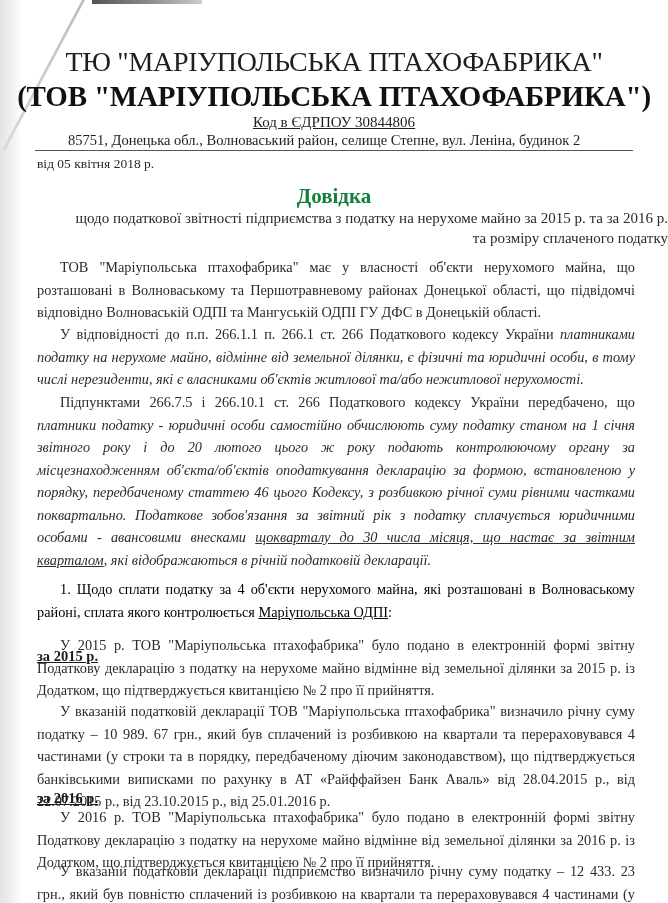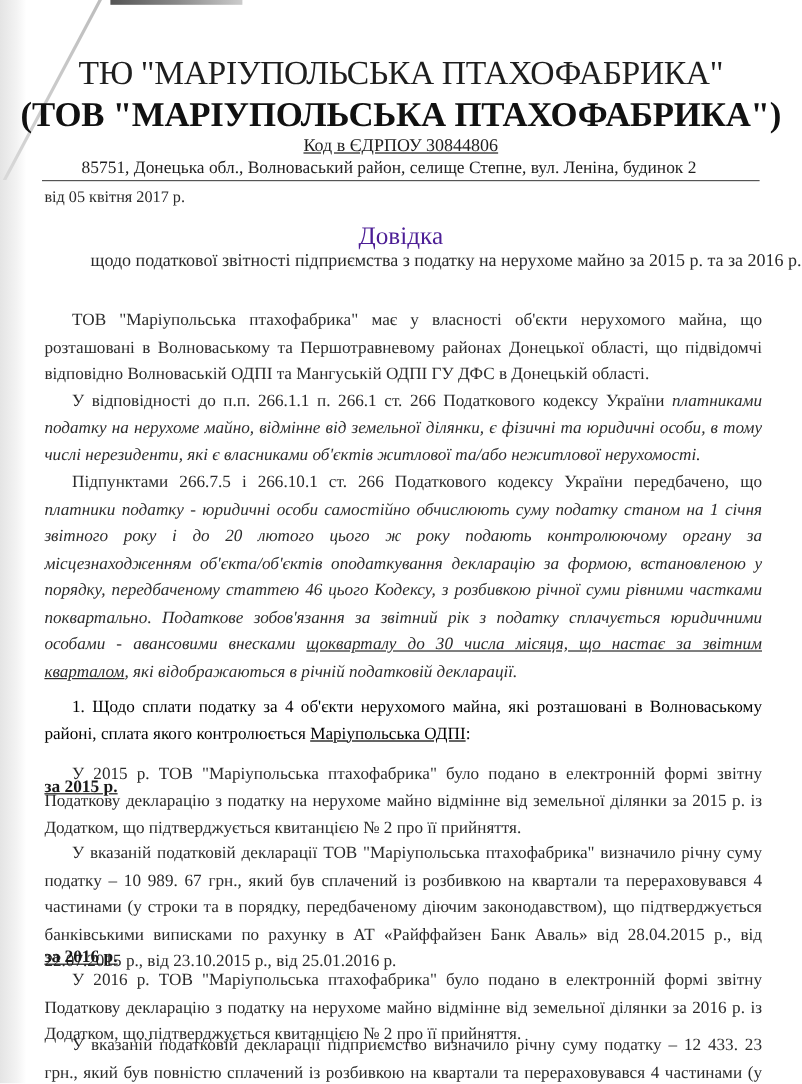--- a/index.html
+++ b/index.html
@@ -32,21 +32,21 @@
   }
   .h1 { top: 14px; font-size: 28px; letter-spacing: -0.3px; }
   .h2 { top: 46px; font-size: 28px; letter-spacing: -0.3px; }
   .h3 { top: 80px; font-size: 29px; font-weight: bold; letter-spacing: -0.2px; color: #111; }
   .code { top: 114px; font-size: 15px; text-decoration: underline; }
   .addr { top: 132px; font-size: 14.5px; left: 0; text-align: left; padding-left: 68px; }
   .rule { position: absolute; left: 35px; top: 150px; width: 598px; height: 1px; background: #555; }
 
   .date { position: absolute; left: 37px; top: 156px; font-size: 13.5px; }
 
-  .title { position: absolute; top: 184px; left: 0; width: 668px; text-align: center; font-size: 21px; font-weight: normal; color: #4c1d95; }
+  .title { position: absolute; top: 184px; left: 0; width: 668px; text-align: center; font-size: 21px; font-weight: bold; color: #15803d; }
   .subtitle { position: absolute; left: 0; width: 668px; text-align: right; font-size: 15px; }
   .st1 { top: 210px; }
   .st2 { top: 230px; }
 
   .p {
     position: absolute; left: 37px; width: 598px; font-size: 14.3px; line-height: 22.5px;
     text-align: justify; color: #2b2b2b;
   }
   .p .ind { display: inline-block; width: 23px; }
   .it { font-style: italic; }
@@ -61,24 +61,25 @@
   <div class="fold-shadow"></div>
   <div class="fold-diag"></div>
   <div class="top-dark"></div>
 
   <div class="hdr-line h2">ТЮ "МАРІУПОЛЬСЬКА ПТАХОФАБРИКА"</div>
   <div class="hdr-line h3">(ТОВ "МАРІУПОЛЬСЬКА ПТАХОФАБРИКА")</div>
   <div class="hdr-line code">Код в ЄДРПОУ 30844806</div>
   <div class="hdr-line addr">85751, Донецька обл., Волноваський район, селище Степне, вул. Леніна, будинок 2</div>
   <div class="rule"></div>
 
-  <div class="date">від 05 квітня 2017 р.</div>
+  <div class="date">від 05 квітня 2018 р.</div>
 
   <div class="title">Довідка</div>
   <div class="subtitle st1">щодо податкової звітності підприємства з податку на нерухоме майно за 2015 р. та за 2016 р.</div>
+  <div class="subtitle st2">та розміру сплаченого податку</div>
 
   <div class="p" style="top:256px;"><span class="ind"></span><span>ТОВ "Маріупольська птахофабрика" має у власності об'єкти нерухомого майна, що розташовані в Волноваському та Першотравневому районах Донецької області, що підвідомчі відповідно Волноваській ОДПІ та Мангуській ОДПІ ГУ ДФС в Донецькій області.</span></div>
 
   <div class="p" style="top:323px;"><span class="ind"></span><span>У відповідності до п.п. 266.1.1 п. 266.1 ст. 266 Податкового кодексу України </span><span class="it">платниками податку на нерухоме майно, відмінне від земельної ділянки, є фізичні та юридичні особи, в тому числі нерезиденти, які є власниками об'єктів житлової та/або нежитлової нерухомості.</span></div>
 
   <div class="p" style="top:391px;"><span class="ind"></span><span>Підпунктами 266.7.5 і 266.10.1 ст. 266 Податкового кодексу України передбачено, що </span><span class="it">платники податку - юридичні особи самостійно обчислюють суму податку станом на 1 січня звітного року і до 20 лютого цього ж року подають контролюючому органу за місцезнаходженням об'єкта/об'єктів оподаткування декларацію за формою, встановленою у порядку, передбаченому статтею 46 цього Кодексу, з розбивкою річної суми рівними частками поквартально. Податкове зобов'язання за звітний рік з податку сплачується юридичними особами - авансовими внесками </span><span class="it u">щокварталу до 30 числа місяця, що настає за звітним кварталом</span><span class="it">, які відображаються в річній податковій декларації.</span></div>
 
 
   <div class="p" style="top:578px;"><span class="ind"></span><span class="b">1. Щодо сплати податку за 4 об'єкти нерухомого майна, які розташовані в Волноваському районі, сплата якого контролюється </span><span class="b u">Маріупольська ОДПІ</span><span class="b">:</span></div>
 

